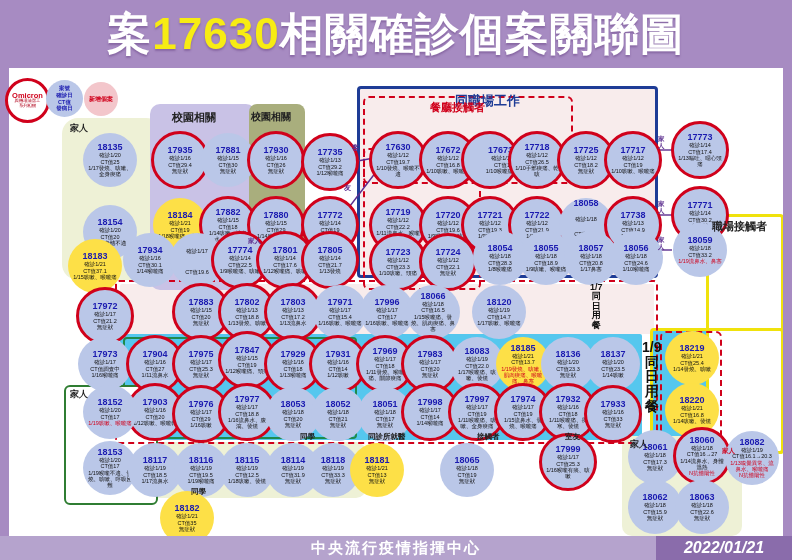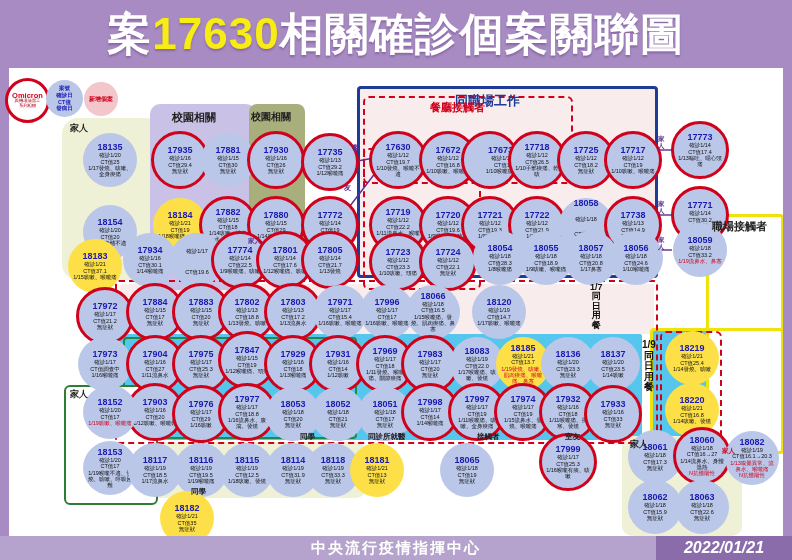--- a/index.html
+++ b/index.html
@@ -329,26 +329,20 @@
       <div class="ln">確診1/18</div>
       <div class="ln">CT值33.2</div>
       <div class="ln red">1/19流鼻水、鼻塞</div>
     </div>
     <div class="node b ring" style="left: 76px; top: 287px; width: 58px; height: 58px;">
       <div class="num">17972</div>
       <div class="ln">確診1/17</div>
       <div class="ln">CT值21.2</div>
       <div class="ln">無症狀</div>
     </div>
-    <div class="node b ring" style="left: 126px; top: 283px; width: 58px; height: 58px;">
-      <div class="num">17884</div>
-      <div class="ln">確診1/15</div>
-      <div class="ln">CT值17</div>
-      <div class="ln">無症狀</div>
-    </div>
     <div class="node b ring" style="left: 172px; top: 283px; width: 58px; height: 58px;">
       <div class="num">17883</div>
       <div class="ln">確診1/15</div>
       <div class="ln">CT值20</div>
       <div class="ln">無症狀</div>
     </div>
     <div class="node b ring" style="left: 218px; top: 283px; width: 58px; height: 58px;">
       <div class="num">17802</div>
       <div class="ln">確診1/13</div>
       <div class="ln">CT值18.8</div>
@@ -630,21 +624,21 @@
       <div class="num">18182</div>
       <div class="ln">確診1/21</div>
       <div class="ln">CT值35</div>
       <div class="ln">無症狀</div>
     </div>
     <div class="vband" style="left: 590px; top: 283px; font-size: 9px;">1/7
 同
 日
 用
 餐</div>
-    <div class="vband" style="left: 642px; top: 340px; font-size: 10px;">1/9
+    <div class="vband" style="left: 642px; top: 340px; font-size: 14px;">1/9
 同
 日
 用
 餐</div>
     <div class="mini" style="left: 658px; top: 136px; color: rgb(91, 45, 142); font-size: 6.5px;">家
 人</div>
     <div class="mini" style="left: 658px; top: 201px; color: rgb(91, 45, 142); font-size: 6.5px;">家
 人</div>
     <div class="mini" style="left: 658px; top: 237px; color: rgb(91, 45, 142); font-size: 6.5px;">家
 人</div>

